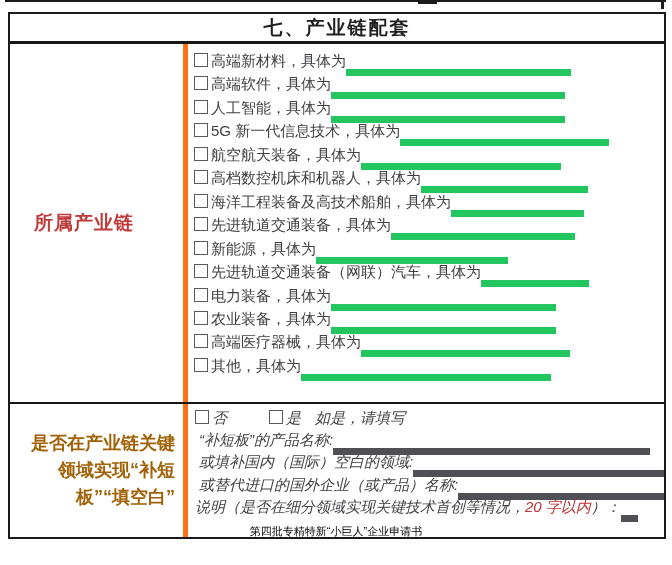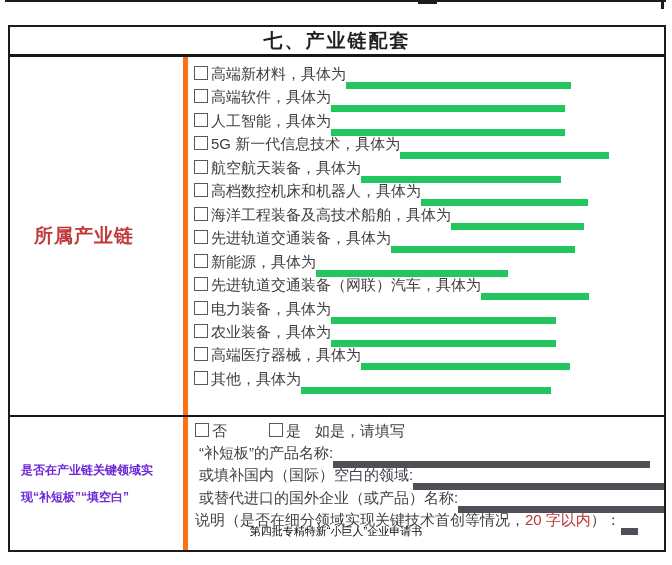--- a/index.html
+++ b/index.html
@@ -5,42 +5,42 @@
   html,body{margin:0;padding:0;background:#ffffff;}
   body{width:672px;height:565px;font-family:"Liberation Sans","DejaVu Sans",sans-serif;}
   .page{position:relative;width:672px;height:565px;overflow:hidden;background:#fff;}
 
   
   .top-line{position:absolute;left:5px;top:0;width:661px;height:2px;background:#1b1b1b;}
   .top-tick-right{position:absolute;left:661px;top:0;width:3px;height:9px;background:#1b1b1b;}
   .top-blob{position:absolute;left:418px;top:0;width:19px;height:4px;background:#1b1b1b;}
   .tick-below{position:absolute;left:253px;top:519px;width:2px;height:12px;background:#2a2a2a;}
 
-  .form-table{position:absolute;left:8px;top:25px;width:658px;height:527px;
+  .form-table{position:absolute;left:8px;top:12px;width:658px;height:527px;
     border:2px solid #1b1b1b;box-sizing:border-box;display:flex;flex-direction:column;background:#fff;}
   .header-row{flex:0 0 auto;height:27px;border-bottom:3px solid #161616;
     display:flex;align-items:center;justify-content:center;}
   .section-title{font-size:19px;font-weight:bold;color:#1f1f1f;letter-spacing:2px;}
 
   .trow{display:flex;min-height:0;}
   .row1{flex:0 0 auto;height:358px;}
   .row2{flex:1 1 auto;border-top:2px solid #161616;}
   .cell-label{flex:0 0 178px;width:178px;border-right:5px solid #f97316;
     box-sizing:border-box;display:flex;align-items:center;}
   .row1 .cell-label{padding-left:24px;}
   .red-label{color:#c03a3a;font-size:19px;font-weight:600;letter-spacing:1px;}
   .row2 .cell-label{padding:0 8px 0 11px;}
-  .bold-label{font-weight:bold;font-size:12px;color:#6d28d9;line-height:27px;}
+  .bold-label{font-weight:bold;font-size:18px;color:#a16207;line-height:27px;text-align:right;}
 
   .cell-content{flex:1 1 auto;overflow:hidden;color:#3f3f44;}
   .row1 .cell-content{padding:5px 0 0 6px;font-size:15px;}
   .row2 .cell-content{padding:3px 0 0 7px;font-size:15px;}
 
   .cb-line{line-height:23.45px;white-space:nowrap;}
-  .line{line-height:22.2px;white-space:nowrap;}
+  .line{line-height:22.2px;white-space:nowrap;font-style:italic;}
   .checkbox{display:inline-block;width:12px;height:12px;border:1px solid #595959;
     background:#fff;vertical-align:-1px;margin-right:3px;}
   .blank{color:transparent;border-bottom:7px solid #22c55e;letter-spacing:0;}
   .row2 .blank{border-bottom-color:#4f4f55;}
   .yn-gap{display:inline-block;width:42px;}
   .if-yes{margin-left:14px;}
   .field-line{padding-left:4px;}
   .field-line .blank{}
   .note-red{color:#bf3333;}
   .cont-line{padding-left:1px;}

